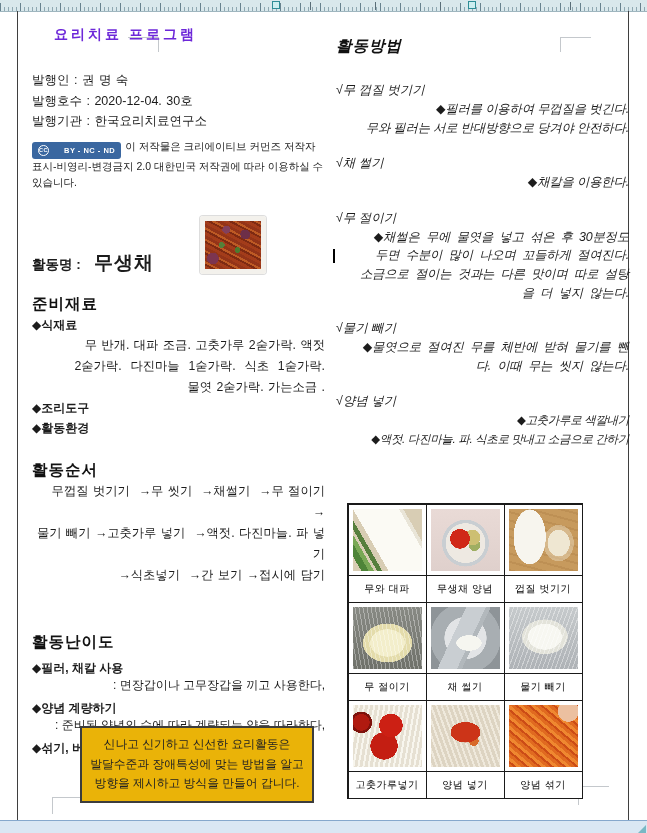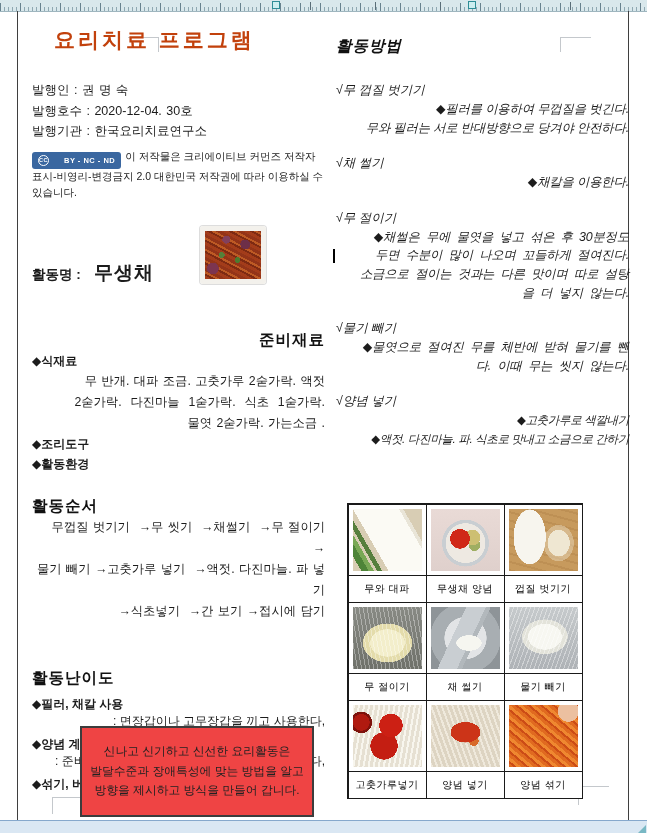--- a/index.html
+++ b/index.html
@@ -24,21 +24,21 @@
   #corner-bl{left:52px;top:797px;border-top-width:1px;border-left-width:1px;height:16px;}
   #corner-br{left:578px;top:786px;border-top-width:1px;border-left-width:1px;height:18px;}
   #bottombar{position:absolute;left:0;top:820px;width:647px;height:13px;background:#dae7f3;border-top:1px solid #86a8cc;}
   #resize-tri{position:absolute;right:1px;bottom:1px;width:0;height:0;border-left:8px solid transparent;border-bottom:8px solid #79b8c4;}
 
   
   #left-col{position:absolute;left:32px;top:22px;width:293px;color:#1c1c1c;}
   #right-col{position:absolute;left:336px;top:36px;width:293px;color:#1c1c1c;font-style:italic;}
   .pre{white-space:pre-wrap;text-align:right;}
 
-  #doc-title{font-size:21px;font-weight:bold;letter-spacing:3px;margin:4px 0 26px 22px;color:#c2410c;}
+  #doc-title{font-size:14px;font-weight:bold;letter-spacing:3px;margin:4px 0 26px 22px;color:#6d28d9;}
   .meta-line{font-size:12.5px;line-height:20.5px;word-spacing:1px;}
   #license{margin-top:7px;font-size:10.5px;line-height:15.5px;color:#222;}
   #cc-badge{display:inline-flex;align-items:center;gap:15px;background:#3a67a0;color:#fff;border-radius:3px;
     padding:1px 6px;font-size:7.5px;font-weight:bold;letter-spacing:.5px;vertical-align:-2px;margin-right:4px;}
   #cc-circle{display:inline-flex;align-items:center;justify-content:center;width:9px;height:9px;border:1px solid #fff;
     border-radius:50%;font-size:5.5px;font-weight:bold;}
 
   #activity-row{position:relative;margin-top:42px;height:62px;}
   #activity-label{font-size:13.5px;font-weight:bold;position:absolute;left:0;top:24px;}
   #activity-name{font-size:19px;font-weight:bold;position:absolute;left:62px;top:18px;letter-spacing:1px;}
@@ -48,28 +48,28 @@
       radial-gradient(circle 6px at 14% 78%, #7c3550 0 98%, transparent 99%),
       radial-gradient(circle 5px at 72% 28%, #6d2f48 0 98%, transparent 99%),
       radial-gradient(circle 4px at 38% 18%, #82405c 0 98%, transparent 99%),
       radial-gradient(circle 3px at 58% 60%, #4e7a30 0 98%, transparent 99%),
       radial-gradient(circle 3px at 30% 50%, #55813a 0 98%, transparent 99%),
       repeating-linear-gradient(28deg,#a33c1a 0 3px,#7e2a12 3px 5px,#bd5a24 5px 7px,#933418 7px 10px);}
 
   .h2{font-size:15.5px;font-weight:bold;letter-spacing:1px;color:#111;}
   .bullet-label{font-size:12px;font-weight:600;line-height:20px;}
   .body-text{font-size:12.3px;line-height:21px;word-spacing:1px;}
-  #ingredients-head{margin-top:26px;text-align:right;}
+  #ingredients-head{}
   #order-head{margin-top:22px;}
   #difficulty-head{margin-top:46px;}
   .diff-line{font-size:12px;line-height:16.5px;}
   .diff-label{font-weight:600;margin-top:7px;}
 
-  #note-box{position:absolute;left:80px;top:726px;width:222px;background:#ef4444;border:2px solid #3c3c3c;
-    padding:14px 4px;font-size:11.8px;line-height:19.5px;text-align:center;color:#222;}
+  #note-box{position:absolute;left:80px;top:726px;width:222px;background:#eab308;border:2px solid #3c3c3c;
+    padding:7px 4px;font-size:11.8px;line-height:19.5px;text-align:center;color:#222;}
 
   #method-head{margin-bottom:24px;}
   .step{position:relative;margin-bottom:17px;}
   .step-title{font-size:12.5px;line-height:19px;}
   .step-lines{font-size:12.4px;line-height:18.6px;letter-spacing:-.2px;}
   .step-lines.wide{word-spacing:3px;}
   .step-lines.tight{font-size:11.6px;letter-spacing:-.4px;}
   #caret{position:absolute;left:-3px;top:40px;width:2px;height:14px;background:#000;}
 
   

